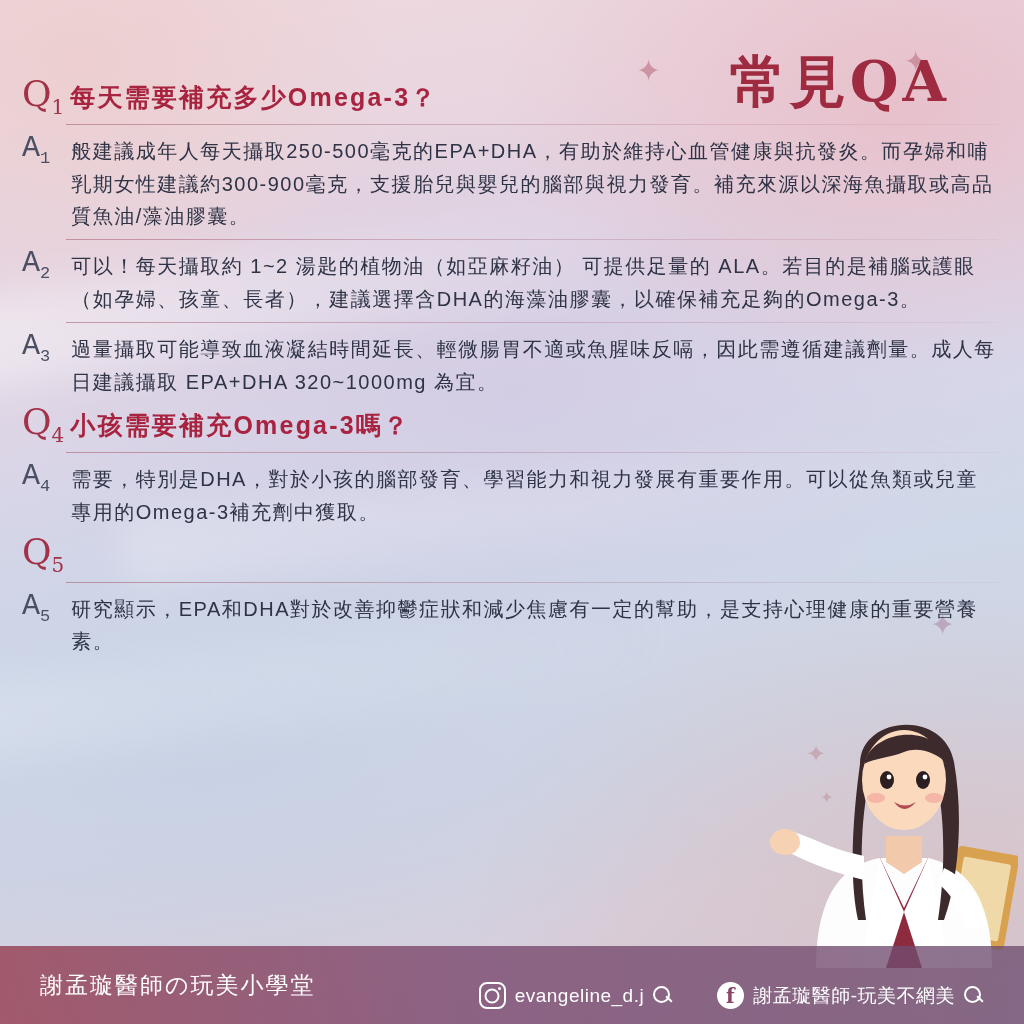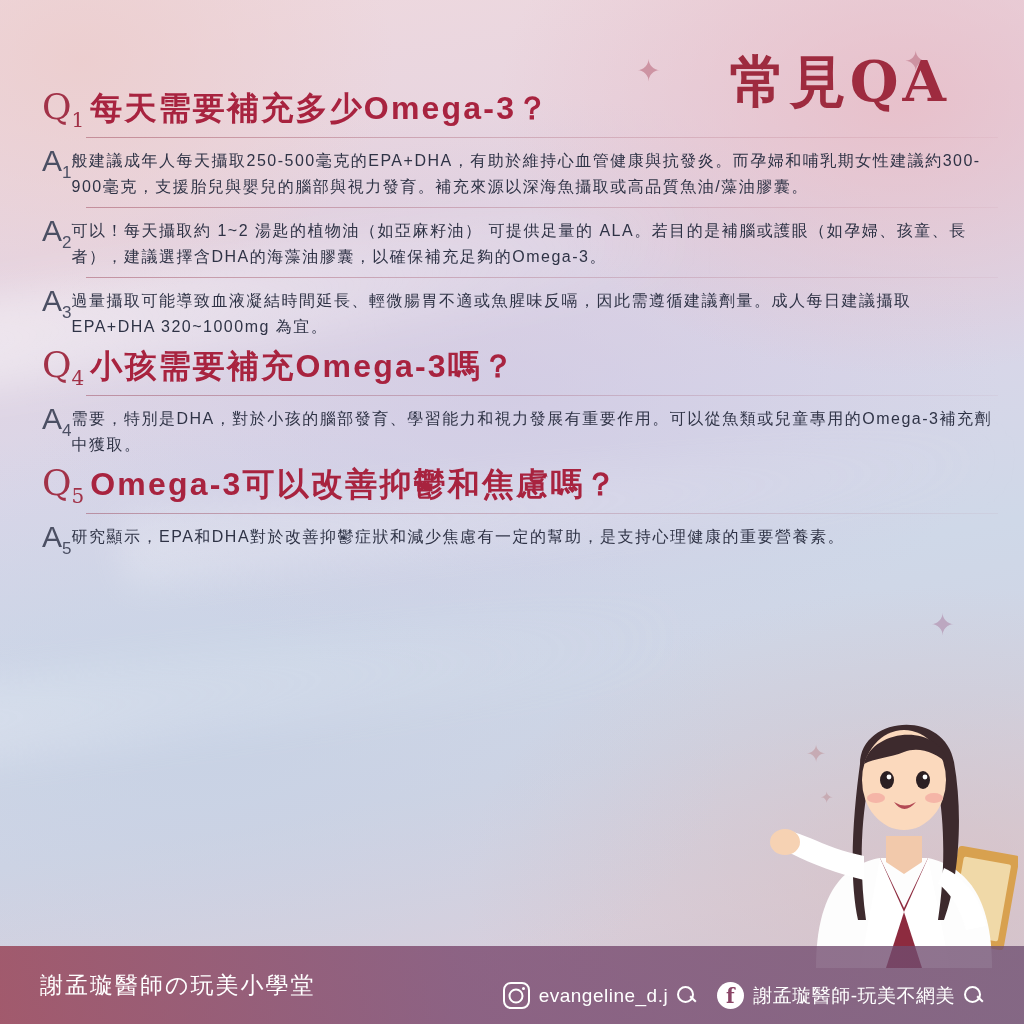--- a/index.html
+++ b/index.html
@@ -52,57 +52,57 @@
     pointer-events: none;
     opacity: .85;
   }
   .sp-a { left: 636px; top: 56px; font-size: 30px; }
   .sp-b { left: 904px; top: 48px; font-size: 28px; }
   .sp-c { left: 930px; top: 610px; font-size: 30px; color: #b9a0bb; }
   .sp-d { left: 806px; top: 742px; font-size: 24px; color: #c5a6ae; }
   .sp-e { left: 820px; top: 790px; font-size: 16px; color: #c5a6ae; }
 
   
-  .qa-list { position: absolute; left: 0; top: 88px; width: 1024px; padding-left: 20px; }
+  .qa-list { position: absolute; left: 0; top: 76px; width: 1024px; }
   .qa-block { padding: 0 26px 0 22px; margin-bottom: 6px; }
 
   .q-row { display: flex; align-items: baseline; }
   .q-mark {
     font-family: "DejaVu Serif", "Liberation Serif", serif;
     font-size: 36px;
     color: #a23248;
     line-height: 1;
     margin-right: 6px;
     white-space: nowrap;
   }
   .q-mark sub { font-size: 20px; }
   .q-text {
-    font-size: 32px;
+    font-size: 25px;
     font-weight: 700;
     color: #a8233f;
     letter-spacing: 2.2px;
     line-height: 1.25;
   }
   .q-underline {
     height: 1px;
     background: linear-gradient(90deg, rgba(150,60,80,0.45), rgba(150,60,80,0.05));
     margin: 7px 0 6px 44px;
   }
   .a-row { display: flex; align-items: flex-start; }
   .a-mark {
-    font-family: Liberation Sans, sans-serif;
+    font-family: Liberation Mono, monospace;
     font-size: 30px;
     color: #4b4f63;
     line-height: 1.15;
-    margin-right: 0;
+    margin-right: 21px;
     white-space: nowrap;
   }
   .a-mark sub { font-size: 17px; }
   .a-text {
-    font-size: 16px;
+    font-size: 20px;
     color: #2f3346;
     letter-spacing: 1.5px;
     line-height: 1.62;
     padding-top: 4px;
   }
 
   
   .doctor { position: absolute; right: 6px; bottom: 56px; width: 250px; height: 300px; }
 
   
@@ -115,21 +115,21 @@
     align-items: center;
     padding: 0 40px;
   }
   .footer-brand {
     color: #ffffff;
     font-size: 23px;
     letter-spacing: 2px;
     font-weight: 500;
     flex: 0 0 auto;
   }
-  .socials { margin-left: auto; display: flex; align-items: center; gap: 20px; margin-top: 21px; }
+  .socials { margin-left: auto; display: flex; align-items: center; gap: 44px; margin-top: 21px; }
   .social { display: flex; align-items: center; gap: 9px; color: #fff; font-size: 19px; letter-spacing: .5px; }
   .ig-icon {
     width: 27px; height: 27px; border-radius: 8px;
     border: 2px solid #fff; position: relative; flex: 0 0 auto;
   }
   .ig-icon::before {
     content: ""; position: absolute; left: 50%; top: 50%;
     width: 11px; height: 11px; border: 2px solid #fff; border-radius: 50%;
     transform: translate(-50%,-50%);
   }
@@ -224,21 +224,20 @@
         </div>
         <div class="a-text">需要，特別是DHA，對於小孩的腦部發育、學習能力和視力發展有重要作用。可以從魚類或兒童專用的Omega-3補充劑中獲取。</div>
       </div>
     </div>
 
     <div class="qa-block">
       <div class="q-row">
         <div class="q-mark">
           <span>Q</span><sub>5</sub>
         </div>
-        <div class="q-text">Omega-3可以改善抑鬱和焦慮嗎？</div>
       </div>
       <div class="q-underline"></div>
       <div class="a-row">
         <div class="a-mark">
           <span>A</span><sub>5</sub>
         </div>
         <div class="a-text">研究顯示，EPA和DHA對於改善抑鬱症狀和減少焦慮有一定的幫助，是支持心理健康的重要營養素。</div>
       </div>
     </div>
 

